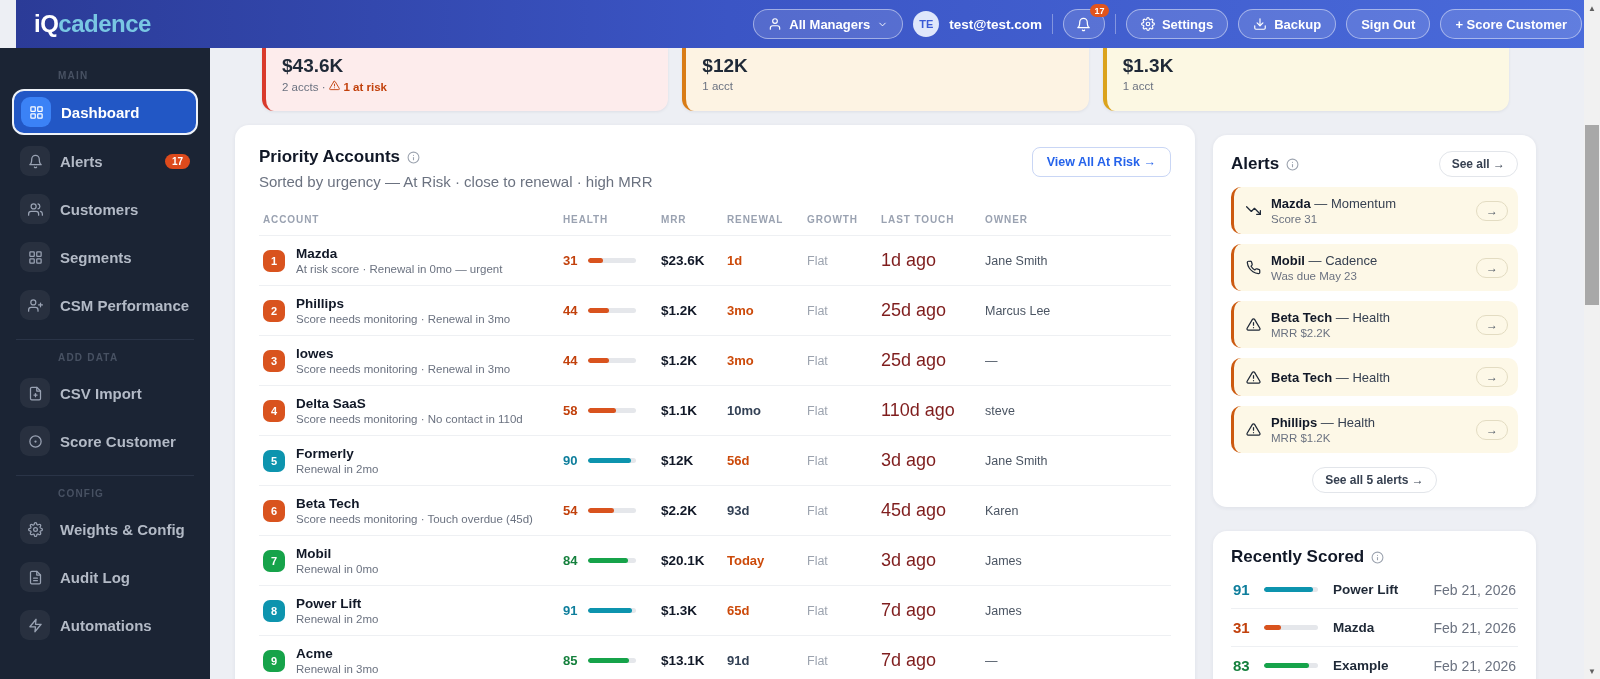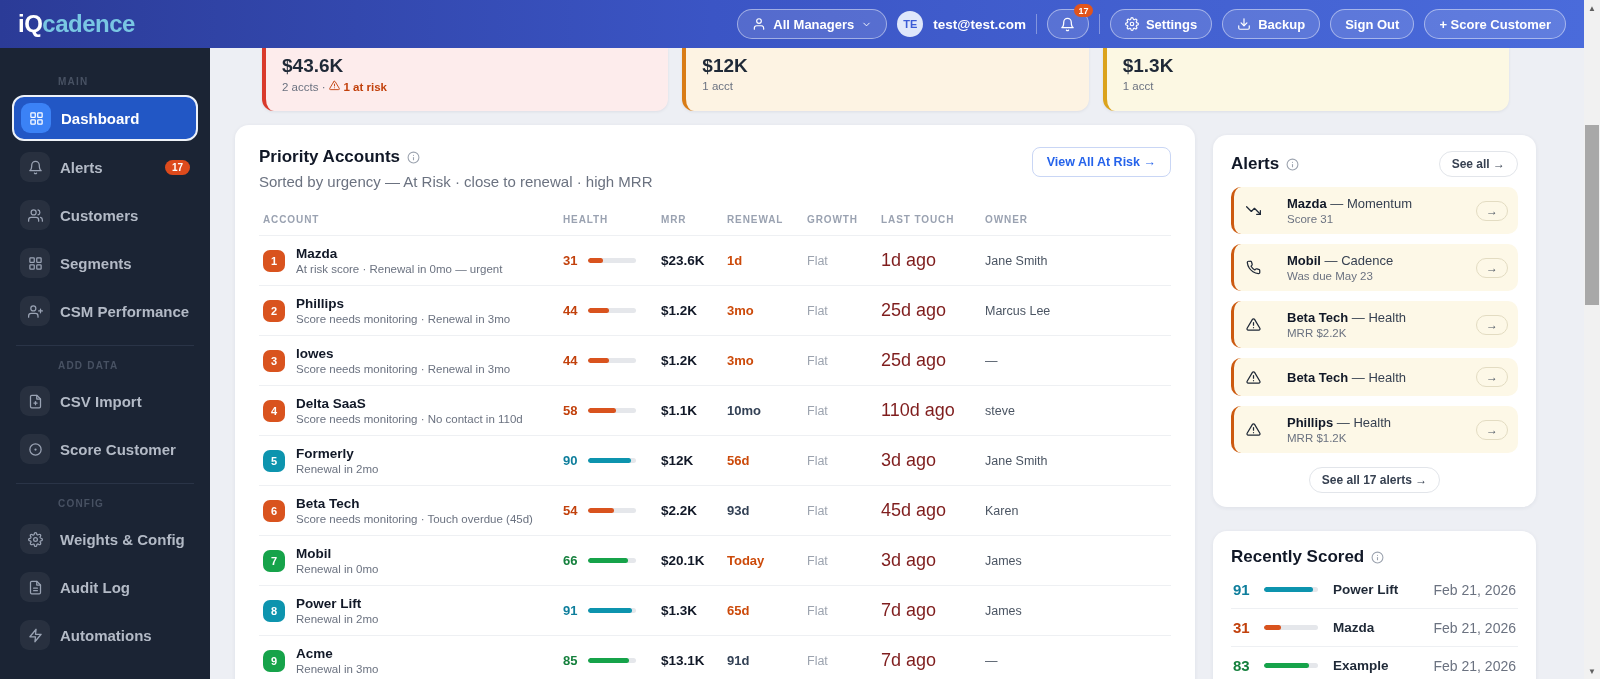--- a/index.html
+++ b/index.html
@@ -1,19 +1,19 @@
 <!DOCTYPE html>
 <html><head>
 <meta charset="utf-8">
 <style>
   * { margin:0; padding:0; box-sizing:border-box; }
   html,body { width:1600px; height:679px; overflow:hidden; font-family:"Liberation Sans", sans-serif; background:#edeff4; }
 
   
-  .header { position:absolute; top:0; left:0; width:1584px; height:48px;
+  .header { position:absolute; top:0; left:16px; width:1584px; height:48px;
     background:linear-gradient(90deg,#2b3b97 0%,#3b55c5 45%,#4a6bdb 100%);
     display:flex; align-items:center; justify-content:space-between; padding:16px 18px; z-index:5; }
   .logo { font-size:24px; font-weight:800; letter-spacing:-0.5px; display:flex; align-items:baseline; }
   .logo-iq { color:#ffffff; }
   .logo-cadence { color:#79c7e3; font-weight:700; }
   .hright { display:flex; align-items:center; gap:10px; }
   .hbtn { display:inline-flex; align-items:center; gap:7px; height:30px; padding:0 14px;
     border-radius:16px; background:rgba(255,255,255,.13); border:1px solid rgba(255,255,255,.45);
     color:#fff; font-weight:700; font-size:13px; cursor:pointer; white-space:nowrap; }
   .avatar { width:26px; height:26px; border-radius:50%; background:#dfe7fb; color:#3b5bd6;
@@ -21,21 +21,21 @@
   .hemail { color:#fff; font-weight:700; font-size:13.5px; }
   .hdivider { width:1px; height:20px; background:rgba(255,255,255,.35); }
   .bellwrap { position:relative; }
   .bellbtn { width:42px; padding:0; justify-content:center; }
   .bellbadge { position:absolute; top:-5px; right:-4px; background:#e2541c; color:#fff;
     font-size:9px; font-weight:800; border-radius:8px; padding:1.5px 4.5px; }
   .icon16 svg { display:block; }
 
   
   .sidebar { position:absolute; top:48px; left:0; width:210px; height:631px; background:#1b2434; padding:14px 12px; }
-  .ssec-label { color:#66708299; font-size:10px; font-weight:800; letter-spacing:1.2px; margin:14px 6px 8px;padding-left:40px; }
+  .ssec-label { color:#66708299; font-size:10px; font-weight:800; letter-spacing:1.2px; margin:8px 6px 8px;padding-left:40px; }
   .sdivider { height:1px; background:#2a3447; margin:12px 4px; }
   .sitem { display:flex; align-items:center; gap:10px; padding:7px 8px; margin:4px 0; border-radius:12px; cursor:pointer; }
   .sitem .ibox { width:30px; height:30px; border-radius:9px; background:rgba(255,255,255,.06);
     display:flex; align-items:center; justify-content:center; color:#9aa3b4; flex:0 0 auto; }
   .sitem .slabel { color:#b3bac6; font-size:15px; font-weight:700; flex:1; }
   .sitem.active { background:#2257c5; border:2px solid #eef2f8; padding:6px 7px; }
   .sitem.active .ibox { background:#3b82f6; color:#fff; }
   .sitem.active .slabel { color:#fff; }
   .sbadge { background:#dd4a1c; color:#fff; font-size:10px; font-weight:800; border-radius:9px; padding:2px 7px; }
 
@@ -87,21 +87,21 @@
   .growth-cell { font-size:12.5px; color:#9ca3af; }
   .touch-cell { font-size:18px; color:#7f1d1d; }
   .owner-cell { font-size:12.5px; color:#4b5563;margin-left:33px; }
 
   
   .alerts-panel { padding:16px 18px 14px; }
   .al-head { display:flex; justify-content:space-between; align-items:center; }
   .al-title { font-size:17px; font-weight:800; color:#111827; display:flex; align-items:center; gap:7px; }
   .pill-btn { border:1px solid #e2e5ea; background:#fff; color:#374151; font-weight:700;
     font-size:12px; padding:5px 12px; border-radius:14px; cursor:pointer; white-space:nowrap; }
-  .alert-item { display:flex; align-items:center; gap:26px; background:#fdf8e7; border-left:3px solid #cc5a10;
+  .alert-item { display:flex; align-items:center; gap:10px; background:#fdf8e7; border-left:3px solid #cc5a10;
     border-radius:10px; padding:9px 10px 9px 12px; margin-top:10px; cursor:pointer; }
   .alert-icon { color:#1f2937; flex:0 0 auto; display:flex; }
   .alert-body { flex:1; min-width:0; }
   .alert-title { font-size:13px; color:#374151; }
   .alert-title b { color:#111827; font-weight:800; }
   .alert-sub { font-size:11.5px; color:#6b7280; margin-top:2px; }
   .alert-go { border:1px solid #e3dcc2; background:transparent; border-radius:12px; color:#4b5563;
     font-size:12px; padding:2px 9px; cursor:pointer; flex:0 0 auto; }
   .al-footer { text-align:center; margin-top:14px; }
 
@@ -512,21 +512,21 @@
                 <div class="acct-cell">
                   <div class="rank green">7</div>
                   <div>
                     <div class="acct-name">Mobil</div>
                     <div class="acct-desc">Renewal in 0mo</div>
                   </div>
                 </div>
               </td>
               <td>
                 <div class="health-cell">
-                  <span class="hscore green">66</span>
+                  <span class="hscore green">84</span>
                   <span class="hbar green">
                     <i style="width:84%"></i>
                   </span>
                 </div>
               </td>
               <td class="mrr-cell">$20.1K</td>
               <td class="renew-cell urgent">Today</td>
               <td class="growth-cell">Flat</td>
               <td class="touch-cell">3d ago</td>
               <td class="owner-cell">James</td>
@@ -660,21 +660,21 @@
                 </svg>
               </span>
               <div class="alert-body">
                 <div class="alert-title"><b>Phillips</b> — Health</div>
                 <div class="alert-sub">MRR $1.2K</div>
               </div>
               <button class="alert-go">→</button>
             </div>
           </div>
         <div class="al-footer">
-          <button class="pill-btn">See all 17 alerts →</button>
+          <button class="pill-btn">See all 5 alerts →</button>
         </div>
       </div>
 
       <div class="panel rs-panel">
         <div class="rs-title">
           <span>Recently Scored</span>
           <span class="info-ic icon16">
               <svg width="13" height="13" viewBox="0 0 24 24" fill="none" stroke="currentColor" stroke-width="2" stroke-linecap="round" stroke-linejoin="round">
                 <circle cx="12" cy="12" r="10"></circle>
                 <line x1="12" y1="16" x2="12" y2="12"></line>

